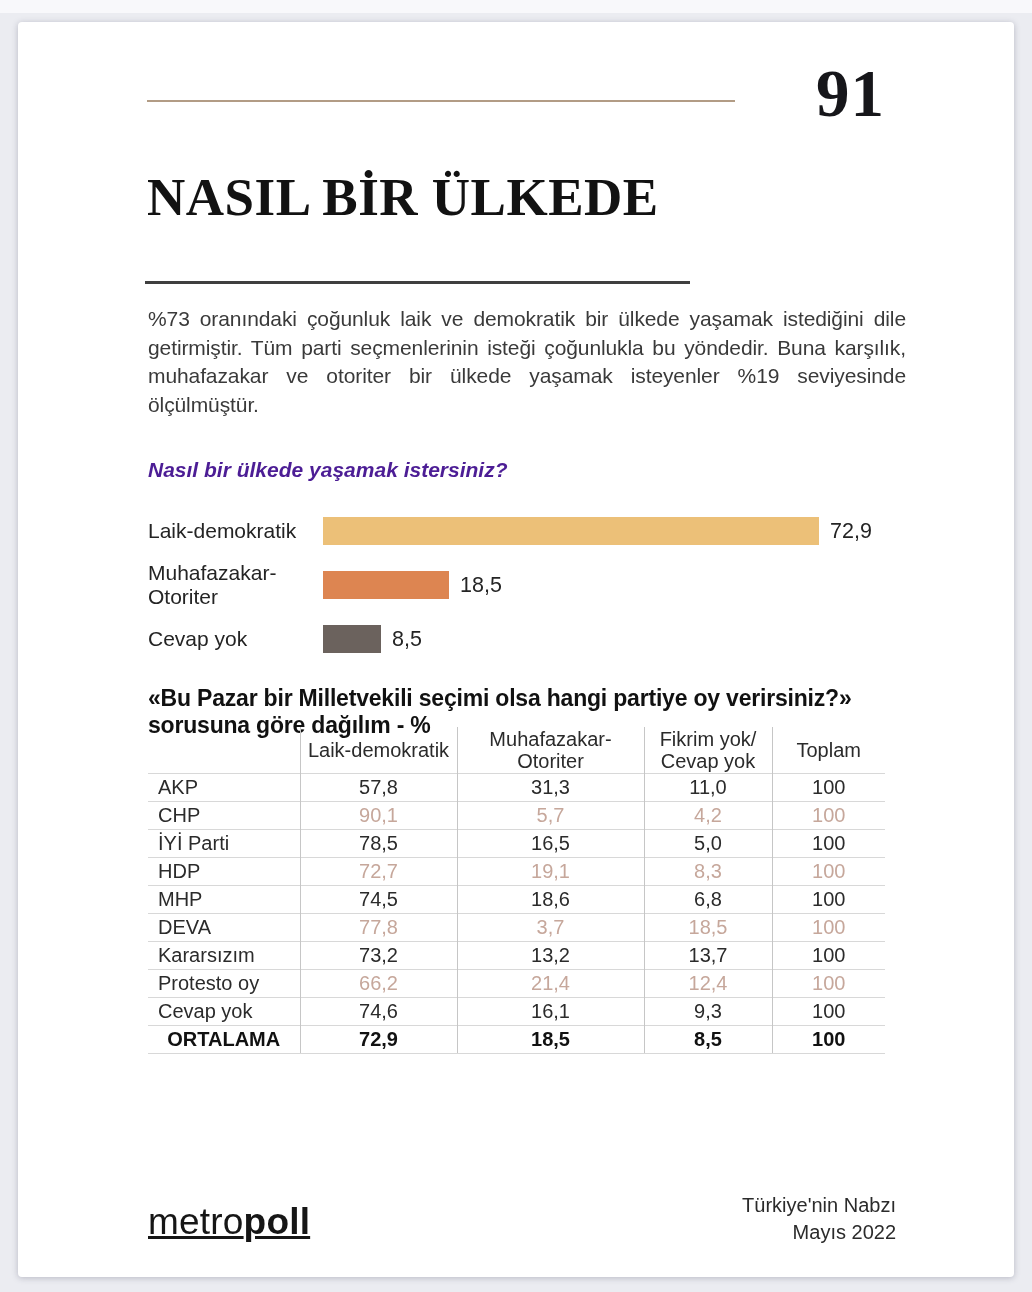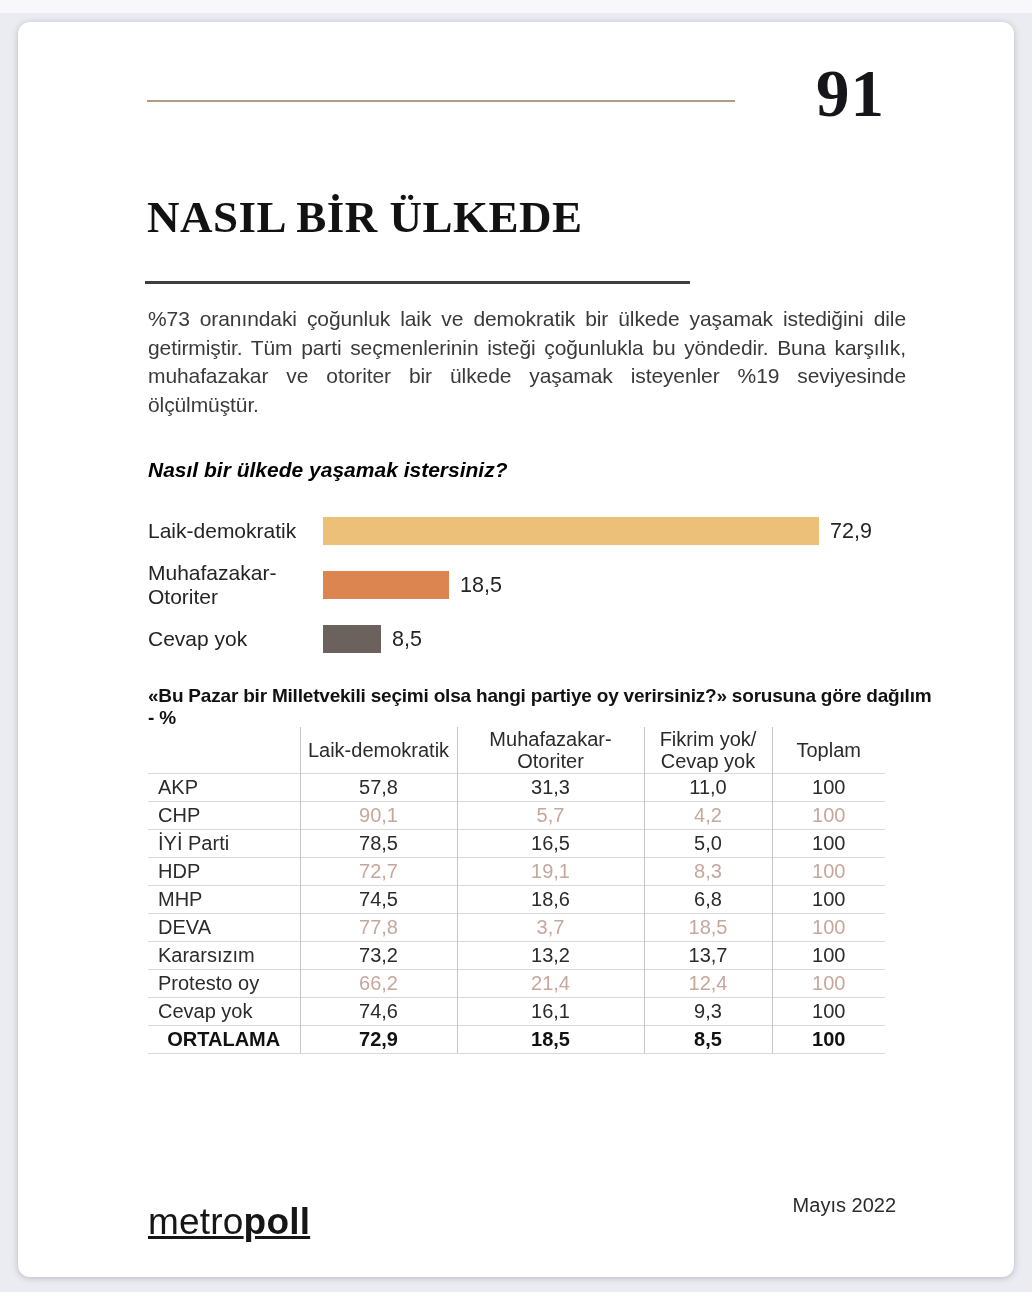--- a/index.html
+++ b/index.html
@@ -9,61 +9,60 @@
     background:#ebecf1;
     font-family:"Liberation Sans", sans-serif;
     overflow:hidden;
   }
   .top-strip {
     position:absolute; left:0; top:0; width:1032px; height:13px;
     background:#f8f8fb;
   }
   .card {
     position:absolute; left:18px; top:22px; width:996px; height:1255px;
-    background:#ffffff; border-radius:12px;
+    background:#ffffff; border-radius:4px;
     box-shadow:0 1px 6px rgba(50,50,80,0.28);
   }
   .rule-top {
     position:absolute; left:129px; top:78px; width:588px; height:2px;
     background:#b29c85;
   }
   .page-num {
     position:absolute; left:798px; top:36px; width:100px;
     font-family:"Liberation Serif", serif;
     font-weight:700; font-size:67px; line-height:70px; color:#16161a;
     letter-spacing:1px;
   }
   .doc-title {
     position:absolute; left:129px; top:150px; width:700px;
     font-family:"Liberation Serif", serif;
-    font-weight:700; font-size:45px; line-height:50px; color:#121212;
+    font-weight:700; font-size:53px; line-height:50px; color:#121212;
     letter-spacing:0.5px;
-    margin-top:20px;
   }
   .title-rule {
     position:absolute; left:127px; top:259px; width:545px; height:3px;
     background:#3f3f3f;
   }
   .intro {
     position:absolute; left:130px; top:283px; width:758px;
     font-size:21px; line-height:28.6px; color:#3a3a3a;
     text-align:justify; text-justify:inter-word; letter-spacing:-0.1px;
   }
   .chart-q {
     position:absolute; left:130px; top:436px;
-    font-style:italic; font-weight:700; font-size:21px; color:#000000;
+    font-style:italic; font-weight:700; font-size:21px; color:#4c1d95;
   }
   .chart { position:absolute; left:130px; top:495px; width:790px; }
   .bar-row { display:flex; align-items:center; height:28px; margin-bottom:26px; }
   .bar-label { width:175px; flex:0 0 175px; font-size:21px; color:#242424; }
   .bar { height:28px; flex:0 0 auto; }
   .bar-value { margin-left:11px; font-size:21.5px; color:#242424; }
   .tbl-heading {
     position:absolute; left:130px; top:663px; width:790px;
-    font-weight:700; font-size:19px; color:#111; letter-spacing:-0.2px;
+    font-weight:700; font-size:23px; color:#111; letter-spacing:-0.2px;
   }
   table.tbl {
     position:absolute; left:130px; top:705px; width:737px;
     border-collapse:collapse; table-layout:fixed;
   }
   .tbl col.c0 { width:152px; }
   .tbl col.c1 { width:157px; }
   .tbl col.c2 { width:187px; }
   .tbl col.c3 { width:128px; }
   .tbl col.c4 { width:113px; }
@@ -223,16 +222,17 @@
         <td class="v">100</td>
       </tr>
     </tbody>
   </table>
 
   <div class="brand">
     <span>metro</span><span class="bold">poll</span>
   </div>
 
   <div class="footer-right">
+    <div>Türkiye'nin Nabzı</div>
     <div>Mayıs 2022</div>
   </div>
 
 </div>
 
 </body></html>

